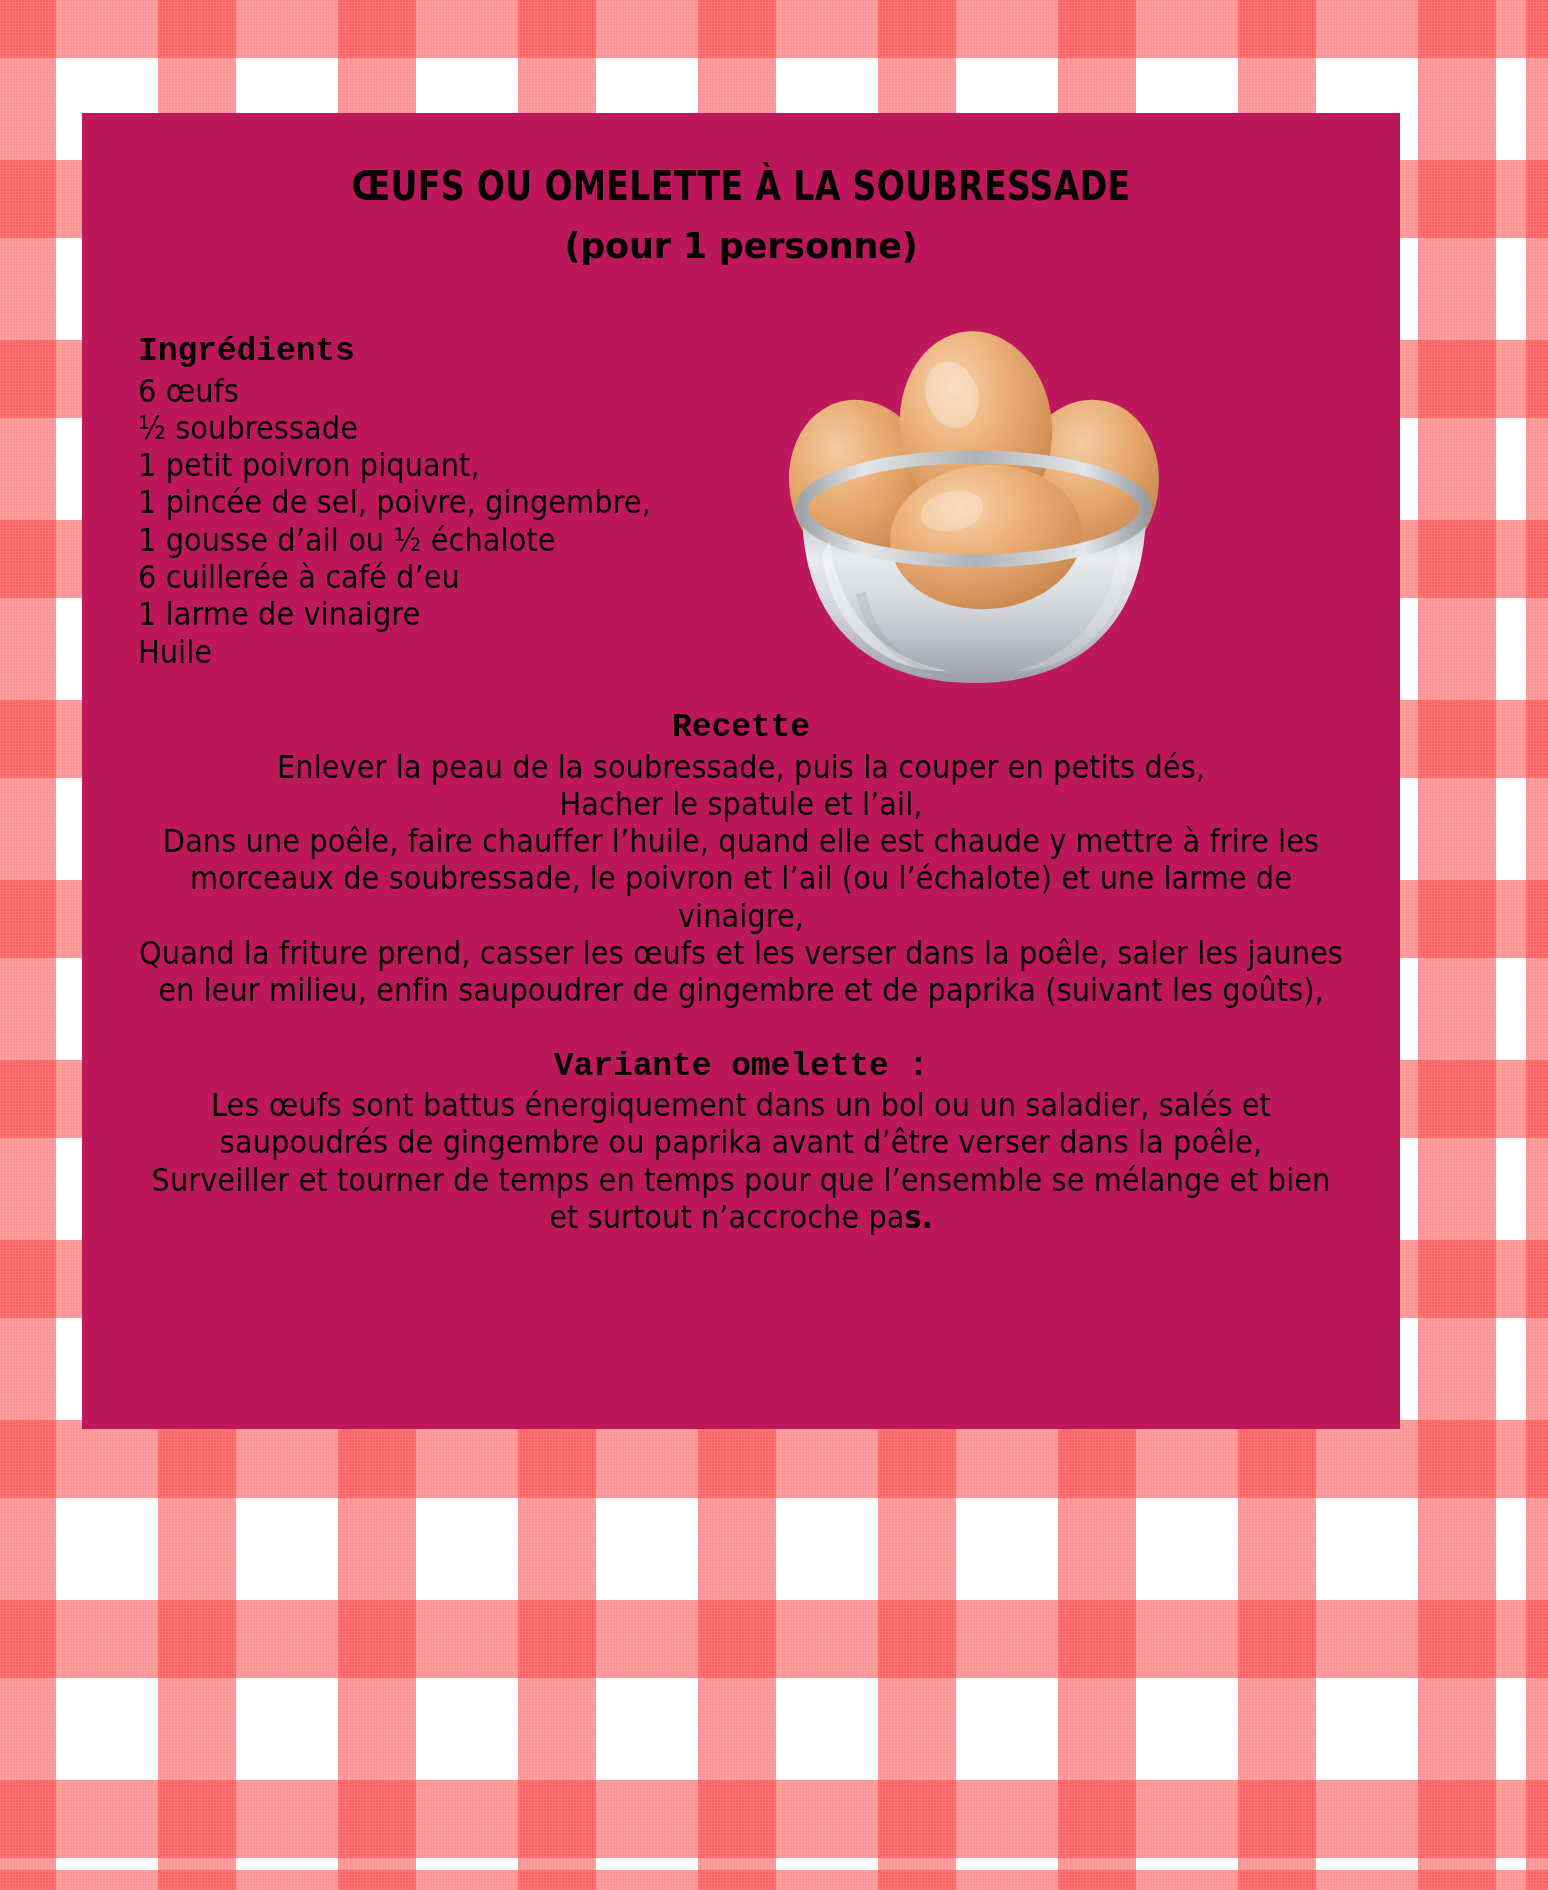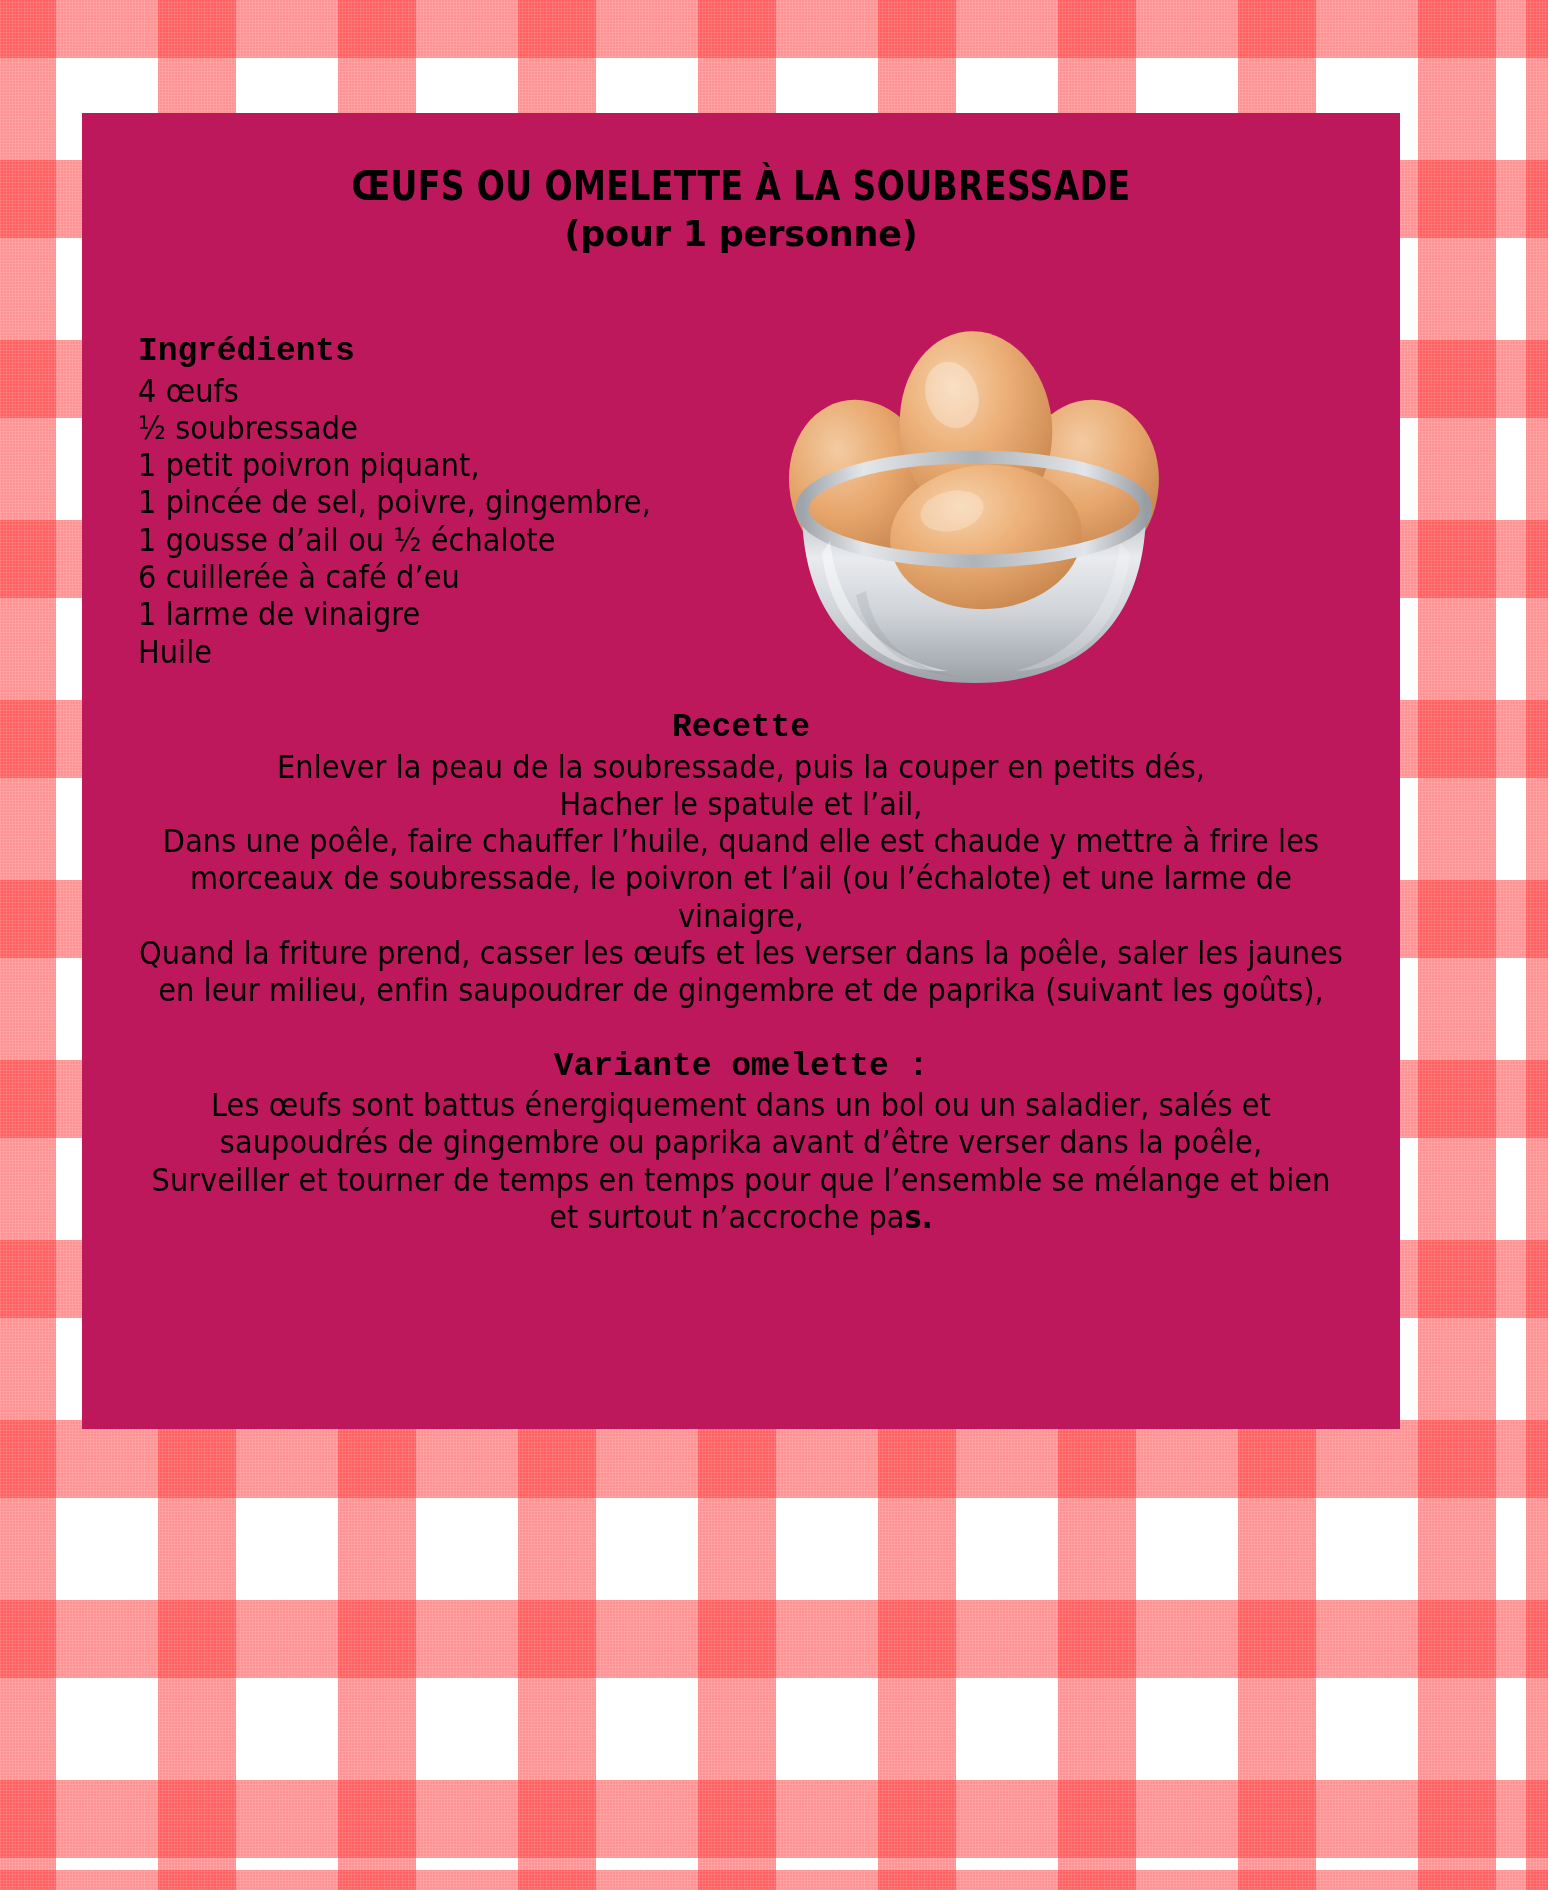--- a/index.html
+++ b/index.html
@@ -52,21 +52,21 @@
     line-height:1.08;
     margin-top:52px;
     transform:scaleX(0.92);
   }
   .subtitle {
     font-family:"DejaVu Sans","Liberation Sans", sans-serif;
     font-weight:bold;
     font-size:35px;
     text-align:center;
     color:#000;
-    margin-top:6px;
+    margin-top:18px;
     letter-spacing:-0.2px;
   }
 
   .body-wrap {
     position:absolute;
     left:56px;
     top:218px;
     width:1206px;
   }
 
@@ -163,21 +163,21 @@
       <path d="M96 250 C104 322 150 368 214 380 C150 382 96 336 88 262 Z" fill="#ffffff" opacity="0.45"></path>
       <path d="M386 252 C378 324 336 366 282 380 C344 378 390 332 396 262 Z" fill="#ffffff" opacity="0.22"></path>
       <path d="M132 300 C140 350 178 378 228 386 C172 384 132 350 122 304 Z" fill="#7f858c" opacity="0.18"></path>
     </svg>
   </div>
 
   <div class="body-wrap">
 
     <div id="ingredients">
       <div class="sec-head">Ingrédients</div>
-      <div class="line ing-line">4 œufs</div>
+      <div class="line ing-line">6 œufs</div>
       <div class="line ing-line">½ soubressade</div>
       <div class="line ing-line">1 petit poivron piquant,</div>
       <div class="line ing-line">1 pincée de sel, poivre, gingembre,</div>
       <div class="line ing-line">1 gousse d’ail ou ½ échalote</div>
       <div class="line ing-line">6 cuillerée à café d’eu</div>
       <div class="line ing-line">1 larme de vinaigre</div>
       <div class="line ing-line">Huile</div>
     </div>
 
     <div class="gap"></div>

